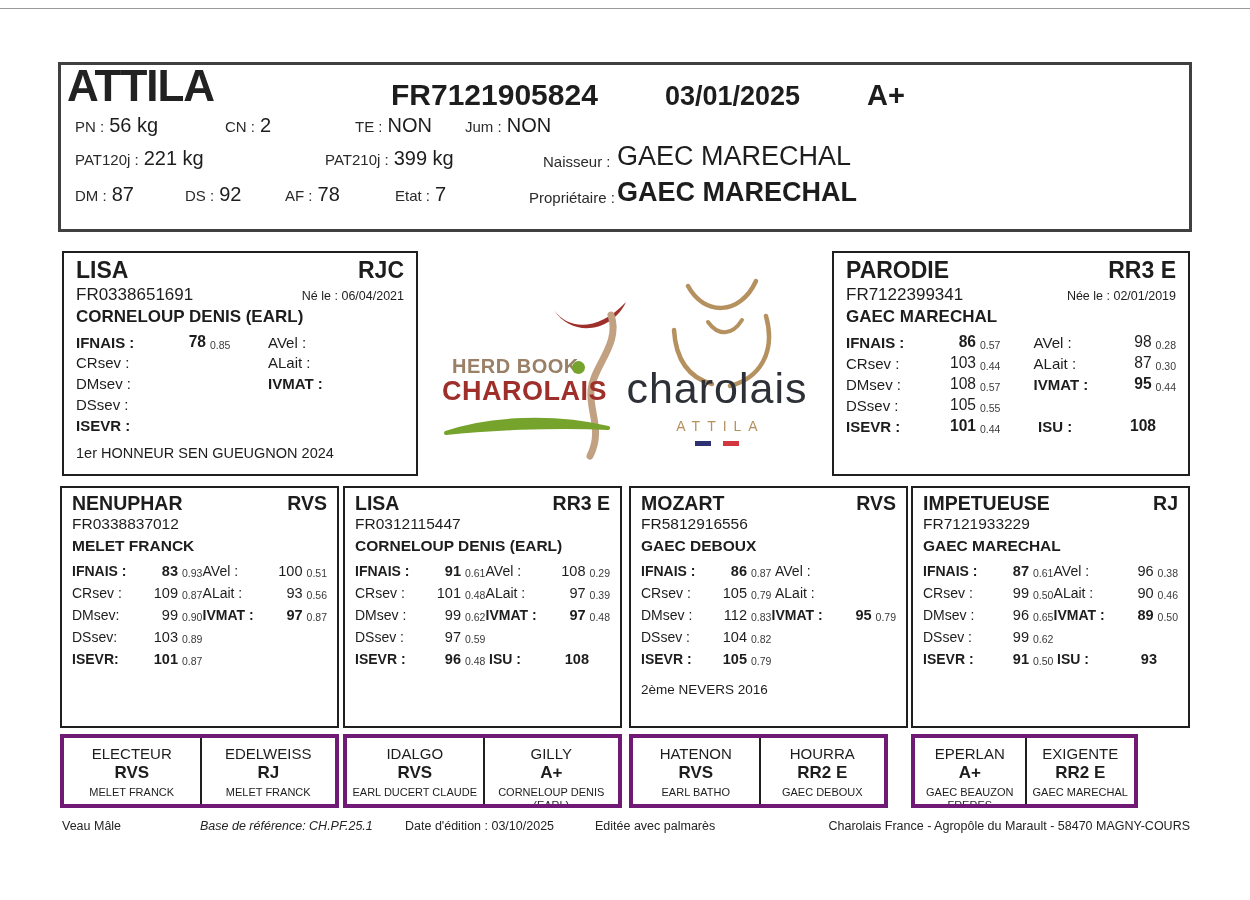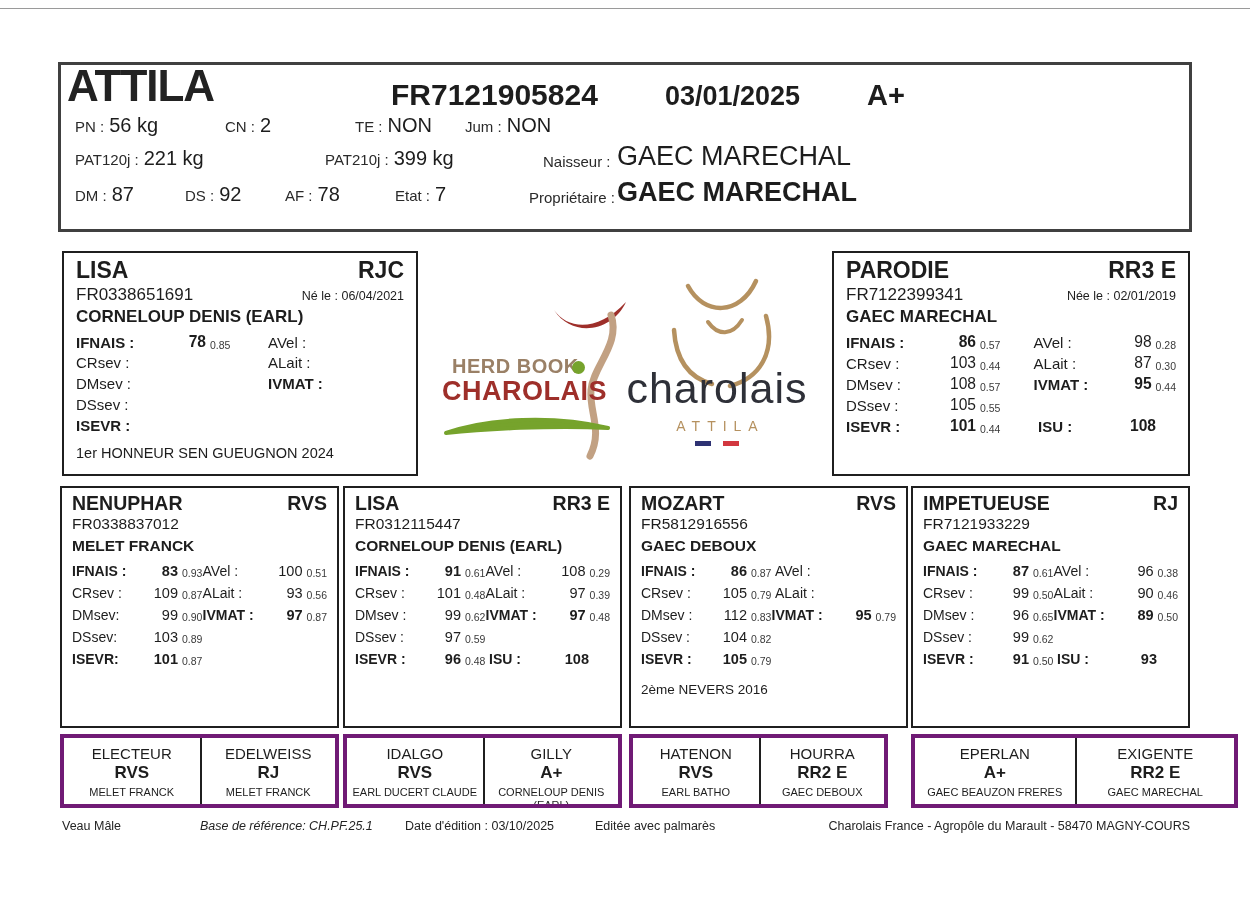--- a/index.html
+++ b/index.html
@@ -590,21 +590,21 @@
       <div class="gg-name">HATENON</div>
       <div class="gg-qual">RVS</div>
       <div class="gg-owner">EARL BATHO</div>
     </div>
     <div class="gg-cell">
       <div class="gg-name">HOURRA</div>
       <div class="gg-qual">RR2 E</div>
       <div class="gg-owner">GAEC DEBOUX</div>
     </div>
   </div>
-  <div class="ggroup" style="left:911px; width:327px;">
+  <div class="ggroup" style="left:911px; width:227px;">
     <div class="gg-cell">
       <div class="gg-name">EPERLAN</div>
       <div class="gg-qual">A+</div>
       <div class="gg-owner">GAEC BEAUZON FRERES</div>
     </div>
     <div class="gg-cell">
       <div class="gg-name">EXIGENTE</div>
       <div class="gg-qual">RR2 E</div>
       <div class="gg-owner">GAEC MARECHAL</div>
     </div>

